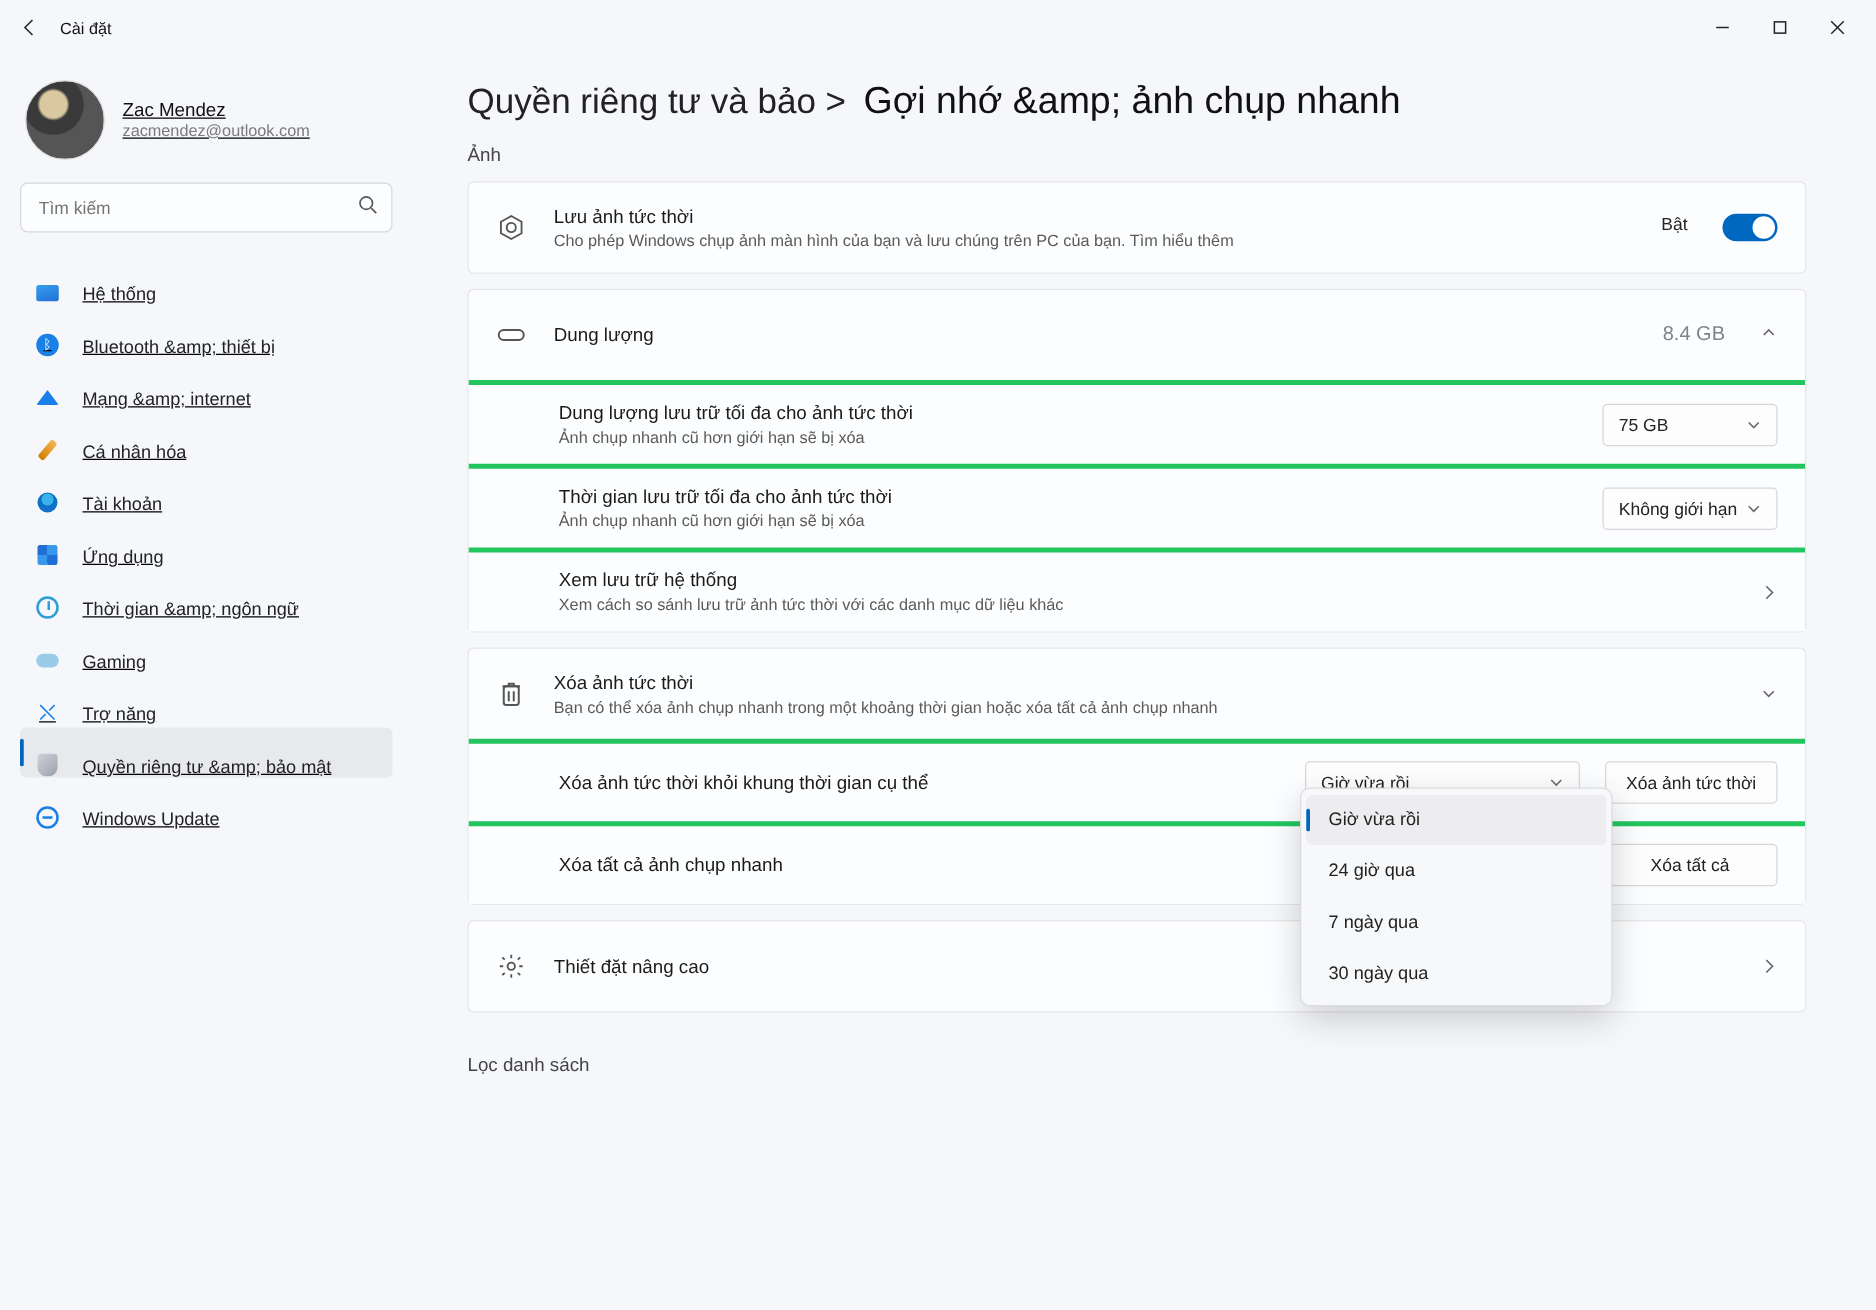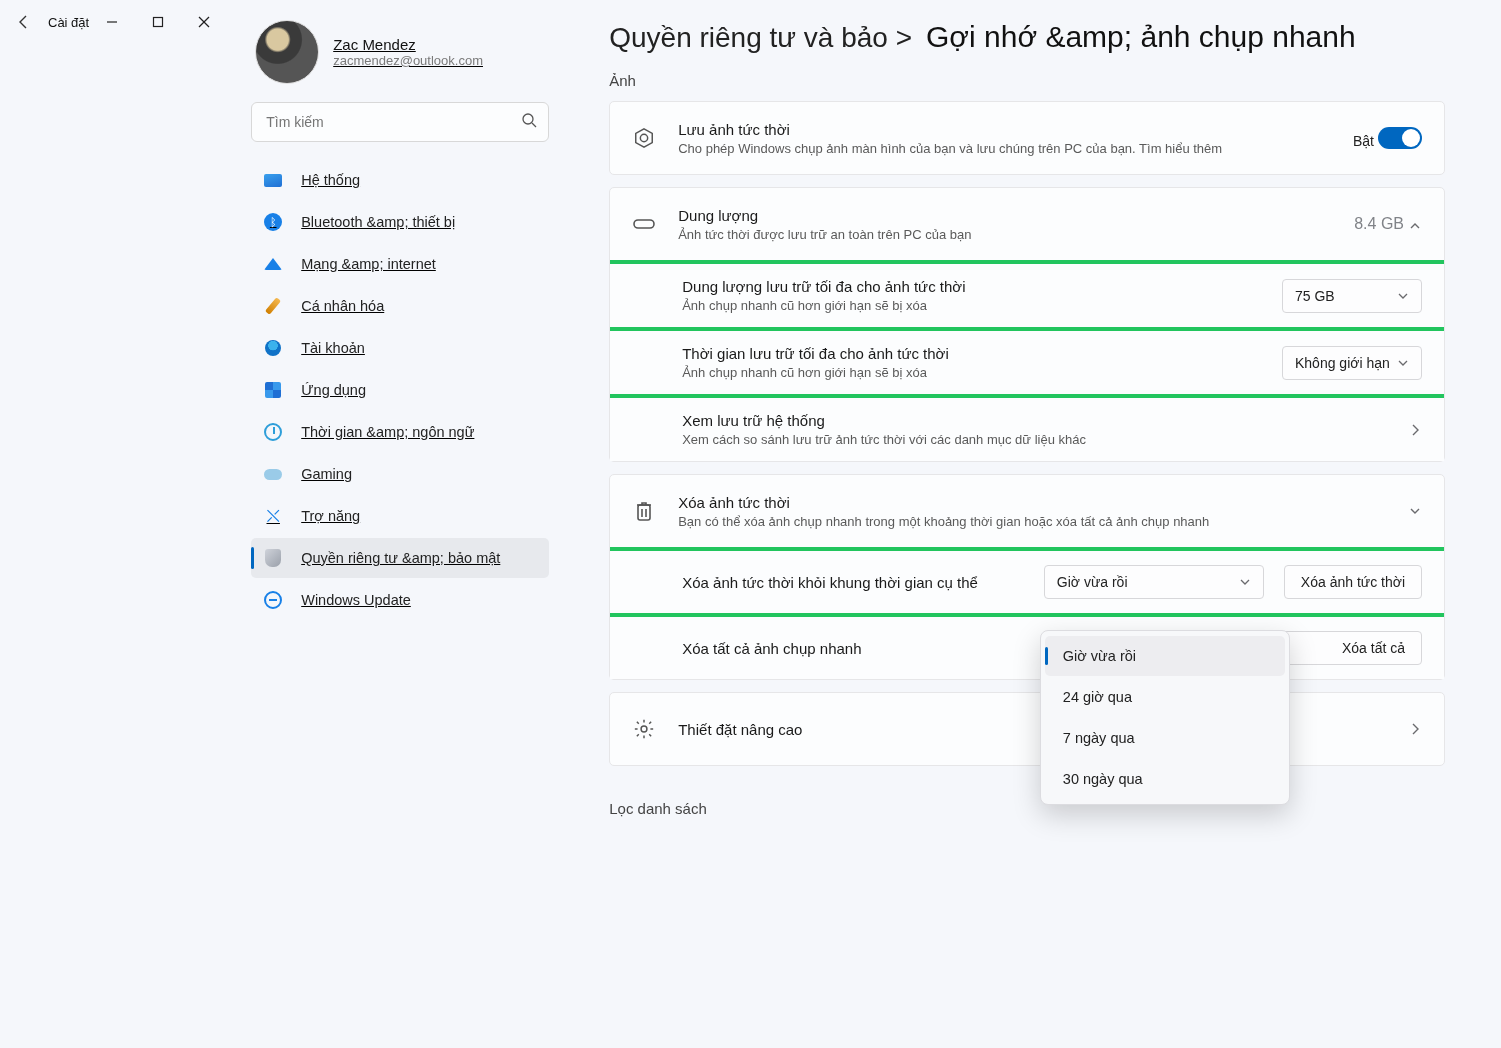--- a/index.html
+++ b/index.html
@@ -1,52 +1,52 @@
 <!DOCTYPE html>
 <html><head>
 <meta charset="utf-8">
 <style>
 * { box-sizing: border-box; margin: 0; padding: 0; font-family: "Segoe UI", sans-serif; }
 body { background: #f5f7fb; width: 1501px; height: 1048px; overflow: hidden; position: relative; }
-.window { width: 1501px; height: 1048px; display: flex; flex-direction: row; }
+.window { width: 1501px; height: 1048px; display: flex; flex-direction: column; }
 .titlebar { height: 44px; display: flex; align-items: center; padding: 0 8px; }
 .titlebar .back { width: 32px; height: 32px; display:flex; align-items:center; justify-content:center; border-radius:4px; cursor:pointer; }
 .titlebar .title { font-size: 13px; color: #111; margin-left: 8px; }
 .titlebar .wincontrols { margin-left: auto; display:flex; }
 .titlebar .wincontrols div { width: 46px; height: 32px; display:flex; align-items:center; justify-content:center; cursor:pointer; color:#222; }
 .body { flex:1; display:flex; overflow:hidden; }
 .sidebar { width: 330px; padding: 12px 16px 0 16px; display:flex; flex-direction:column;text-decoration:underline; }
 .profile { display:flex; align-items:center; gap:14px; padding: 8px 4px 18px 4px; }
 .avatar { width:64px; height:64px; border-radius:50%; background: radial-gradient(circle at 35% 30%, #d9c8a0 0 18%, #3a3a3a 22% 40%, #555 42% 100%); border:1px solid #ddd; }
 .profile .name { font-size:15px; color:#111; font-weight:500; }
 .profile .email { font-size:13px; color:#7a7a7a; }
 .searchwrap { position:relative; margin-bottom: 18px; }
 .searchwrap input { width: 100%; height: 40px; border-radius: 6px; border:1px solid #d8d8d8; background:#fcfdfe; padding: 0 40px 0 14px; font-size:14px; outline:none; }
 .searchwrap .sicon { position:absolute; right:12px; top:50%; transform:translateY(-50%); color:#555; }
 .nav { display:flex; flex-direction:column; gap:2px; }
-.nav-item { display:flex; align-items:center; gap:18px; height:40px; padding: 0 12px; border-radius:5px; cursor:pointer; font-size:14.5px; color:#222; }
+.nav-item { display:flex; align-items:flex-end; gap:18px; height:40px; padding: 0 12px; border-radius:5px; cursor:pointer; font-size:14.5px; color:#222; }
 .nav-item.active { background:#e7e9ed; position:relative; }
 .nav-item.active::before { content:""; position:absolute; left:0; top:9px; bottom:9px; width:3px; background:#0067c0; border-radius:2px; }
 .nav-item .icon { width:20px; height:20px; display:flex; align-items:center; justify-content:center; }
 
 .main { flex:1; padding: 20px 56px 0 44px; overflow-y:auto; }
 .breadcrumb { display:flex; align-items:baseline; gap: 14px; margin-bottom: 18px; }
 .breadcrumb .p1 { font-size:28px; font-weight:500; color:#222; }
 .breadcrumb .p2 { font-size:30px; font-weight:500; color:#111; }
 .desc { font-size:15px; color:#333; margin-bottom: 28px; }
 .section-label { font-size:15px; color:#444; margin-bottom: 12px; }
 
 .card-group { border:1px solid #e6e6e8; border-radius:5px; background:#fcfdfe; margin-bottom: 6px; }
 .card { display:flex; align-items:center; padding: 16px 22px; min-height: 72px; gap: 22px; }
 .card + .card, .subcard { border-top:4px solid #22c55e; }
 .card .lead-icon { width:24px; height:24px; color:#555; flex-shrink:0; display:flex; align-items:center; justify-content:center; }
 .card .texts { flex:1; min-width:0; }
 .card .title { font-size:15px; color:#1a1a1a; }
 .card .sub { font-size:13px; color:#5a5a5a; margin-top:3px; }
-.card .trail { display:flex; align-items:flex-end; gap:4px; color:#555; }
+.card .trail { display:flex; align-items:flex-start; gap:28px; color:#555; }
 .toggle { width:44px; height:22px; border-radius:11px; background:#0067c0; position:relative; cursor:pointer; }
 .toggle::after { content:""; position:absolute; right:2px; top:2px; width:18px; height:18px; border-radius:50%; background:#fff; }
 .toggle-label { font-size:14px; color:#222; }
 .value-text { font-size:16px; color:#808388; }
 .chev { width:14px; height:14px; color:#6a6a6e; }
 .dropdown-btn { min-width: 140px; height:34px; border:1px solid #d7d7da; border-radius:4px; background:#fdfdfe; padding:0 30px 0 12px; font-size:14px; color:#222; position:relative; cursor:pointer; display:flex; align-items:center; }
 .dropdown-btn .chev { position:absolute; right:10px; top:50%; transform:translateY(-50%); }
 .action-btn { height:34px; border:1px solid #d7d7da; border-radius:4px; background:#fdfdfe; padding:0 16px; font-size:14px; color:#222; cursor:pointer; display:flex; align-items:center; }
 
 .subcard { display:flex; align-items:center; padding: 14px 22px 14px 72px; gap:20px; background:#fcfdfe; }
@@ -227,21 +227,20 @@
 
       <div class="card-group">
         <div class="card">
           <span class="lead-icon">
             <svg width="22" height="14" viewBox="0 0 22 14" fill="none" stroke="#555" stroke-width="1.6">
                 <rect x="1" y="3" width="20" height="8" rx="4"></rect>
               </svg>
           </span>
           <div class="texts">
             <div class="title">Dung lượng</div>
-            <div class="sub">Ảnh tức thời được lưu trữ an toàn trên PC của bạn</div>
           </div>
           <div class="trail">
             <span class="value-text">8.4 GB</span>
             <span class="chev"><svg width="14" height="14" viewBox="0 0 14 14">
                   <path d="M3 9 L7 5 L11 9" stroke="#6a6a6e" stroke-width="1.4" fill="none"></path>
                 </svg></span>
           </div>
         </div>
         <div class="subcard">
           <div class="texts">
@@ -312,21 +311,21 @@
                 </svg></span>
           </div>
           <div class="action-btn">
               <span>Xóa ảnh tức thời</span>
             </div>
         </div>
         <div class="subcard">
           <div class="texts">
             <div class="title">Xóa tất cả ảnh chụp nhanh</div>
           </div>
-          <div class="action-btn" style="min-width:140px; justify-content:flex-end;">
+          <div class="action-btn" style="min-width:140px; justify-content:center;">
               <span>Xóa tất cả</span>
             </div>
         </div>
       </div>
 
       <div class="spacer6"></div>
 
       <div class="card-group">
         <div class="card" style="cursor:pointer;">
           <span class="lead-icon">

